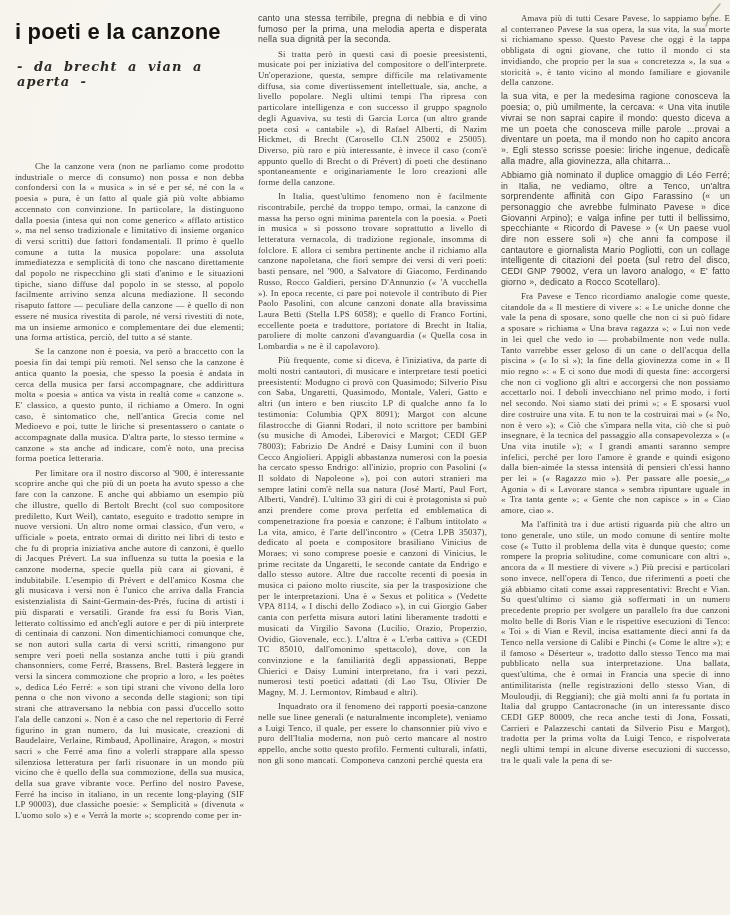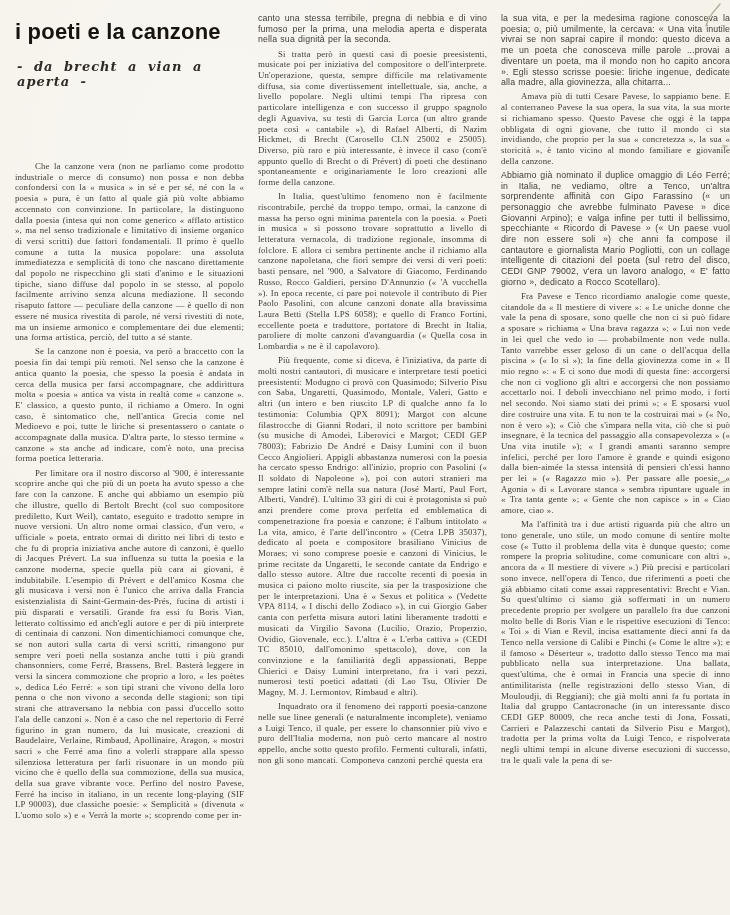--- a/index.html
+++ b/index.html
@@ -102,22 +102,22 @@
 
     <div class="col">
         <p class="para">canto una stessa terribile, pregna di nebbia e di vino fumoso per la prima, una melodia aperta e disperata nella sua dignità per la seconda.</p>
         <p class="para indent">Si tratta però in questi casi di poesie preesistenti, musicate poi per iniziativa del compositore o dell'interprete. Un'operazione, questa, sempre difficile ma relativamente diffusa, sia come divertissement intellettuale, sia, anche, a livello popolare. Negli ultimi tempi l'ha ripresa con particolare intelligenza e con successo il gruppo spagnolo degli Aguaviva, su testi di Garcia Lorca (un altro grande poeta così « cantabile »), di Rafael Alberti, di Nazim Hickmet, di Brecht (Carosello CLN 25002 e 25005). Diverso, più raro e più interessante, è invece il caso (com'è appunto quello di Brecht o di Prévert) di poeti che destinano spontaneamente e originariamente le loro creazioni alle forme della canzone.</p>
         <p class="para indent">In Italia, quest'ultimo fenomeno non è facilmente riscontrabile, perché da troppo tempo, ormai, la canzone di massa ha perso ogni minima parentela con la poesia. « Poeti in musica » si possono trovare soprattutto a livello di letteratura vernacola, di tradizione regionale, insomma di folclore. E allora ci sembra pertinente anche il richiamo alla canzone napoletana, che fiorì sempre dei versi di veri poeti: basti pensare, nel '900, a Salvatore di Giacomo, Ferdinando Russo, Rocco Galdieri, persino D'Annunzio (« 'A vucchella »). In epoca recente, ci pare poi notevole il contributo di Pier Paolo Pasolini, con alcune canzoni donate alla bravissima Laura Betti (Stella LPS 6058); e quello di Franco Fortini, eccellente poeta e traduttore, portatore di Brecht in Italia, paroliere di molte canzoni d'avanguardia (« Quella cosa in Lombardia » ne è il capolavoro).</p>
         <p class="para indent">Più frequente, come si diceva, è l'iniziativa, da parte di molti nostri cantautori, di musicare e interpretare testi poetici preesistenti: Modugno ci provò con Quasimodo; Silverio Pisu con Saba, Ungaretti, Quasimodo, Montale, Valeri, Gatto e altri (un intero e ben riuscito LP di qualche anno fa lo testimonia: Columbia QPX 8091); Margot con alcune filastrocche di Gianni Rodari, il noto scrittore per bambini (su musiche di Amodei, Liberovici e Margot; CEDI GEP 78003); Fabrizio De André e Daisy Lumini con il buon Cecco Angiolieri. Appigli abbastanza numerosi con la poesia ha cercato spesso Endrigo: all'inizio, proprio con Pasolini (« Il soldato di Napoleone »), poi con autori stranieri ma sempre latini com'è nella sua natura (José Martí, Paul Fort, Alberti, Vandré). L'ultimo 33 giri di cui è protagonista si può anzi prendere come prova perfetta ed emblematica di compenetrazione fra poesia e canzone; è l'album intitolato « La vita, amico, è l'arte dell'incontro » (Cetra LPB 35037), dedicato al poeta e compositore brasiliano Vinicius de Moraes; vi sono comprese poesie e canzoni di Vinicius, le prime recitate da Ungaretti, le seconde cantate da Endrigo e dallo stesso autore. Altre due raccolte recenti di poesia in musica ci paiono molto riuscite, sia per la trasposizione che per le interpretazioni. Una è « Sexus et politica » (Vedette VPA 8114, « I dischi dello Zodiaco »), in cui Giorgio Gaber canta con perfetta misura autori latini liberamente tradotti e musicati da Virgilio Savona (Lucilio, Orazio, Properzio, Ovidio, Giovenale, ecc.). L'altra è « L'erba cattiva » (CEDI TC 85010, dall'omonimo spettacolo), dove, con la convinzione e la familiarità degli appassionati, Beppe Chierici e Daisy Lumini interpretano, fra i vari pezzi, numerosi testi poetici adattati (di Lao Tsu, Olivier De Magny, M. J. Lermontov, Rimbaud e altri).</p>
         <p class="para indent">Inquadrato ora il fenomeno dei rapporti poesia-canzone nelle sue linee generali (e naturalmente incomplete), veniamo a Luigi Tenco, il quale, per essere lo chansonnier più vivo e puro dell'Italia moderna, non può certo mancare al nostro appello, anche sotto questo profilo. Fermenti culturali, infatti, non gli sono mancati. Componeva canzoni perché questa era</p>
       </div>
 
     <div class="col">
+        <p class="para indent">Amava più di tutti Cesare Pavese, lo sappiamo bene. E al conterraneo Pavese la sua opera, la sua vita, la sua morte si richiamano spesso. Questo Pavese che oggi è la tappa obbligata di ogni giovane, che tutto il mondo ci sta invidiando, che proprio per la sua « concretezza », la sua « storicità », è tanto vicino al mondo familiare e giovanile della canzone.</p>
         <p class="para">la sua vita, e per la medesima ragione conosceva la poesia; o, più umilmente, la cercava: « Una vita inutile vivrai se non saprai capire il mondo: questo diceva a me un poeta che conosceva mille parole ...provai a diventare un poeta, ma il mondo non ho capito ancora ». Egli stesso scrisse poesie: liriche ingenue, dedicate alla madre, alla giovinezza, alla chitarra...</p>
-        <p class="para indent">Amava più di tutti Cesare Pavese, lo sappiamo bene. E al conterraneo Pavese la sua opera, la sua vita, la sua morte si richiamano spesso. Questo Pavese che oggi è la tappa obbligata di ogni giovane, che tutto il mondo ci sta invidiando, che proprio per la sua « concretezza », la sua « storicità », è tanto vicino al mondo familiare e giovanile della canzone.</p>
         <p class="para">Abbiamo già nominato il duplice omaggio di Léo Ferré; in Italia, ne vediamo, oltre a Tenco, un'altra sorprendente affinità con Gipo Farassino (« un personaggio che avrebbe fulminato Pavese » dice Giovanni Arpino); e valga infine per tutti il bellissimo, specchiante « Ricordo di Pavese » (« Un paese vuol dire non essere soli ») che anni fa compose il cantautore e giornalista Mario Pogliotti, con un collage intelligente di citazioni del poeta (sul retro del disco, CEDI GNP 79002, v'era un lavoro analogo, « E' fatto giorno », dedicato a Rocco Scotellaro).</p>
         <p class="para indent">Fra Pavese e Tenco ricordiamo analogie come queste, citandole da « Il mestiere di vivere »: « Le uniche donne che vale la pena di sposare, sono quelle che non ci si può fidare a sposare » richiama « Una brava ragazza »; « Lui non vede in lei quel che vedo io — probabilmente non vede nulla. Tanto varrebbe esser geloso di un cane o dell'acqua della piscina » (« Io sì »); la fine della giovinezza come in « Il mio regno »: « E ci sono due modi di questa fine: accorgersi che non ci vogliono gli altri e accorgersi che non possiamo accettarlo noi. I deboli invecchiano nel primo modo, i forti nel secondo. Noi siamo stati dei primi »; « E sposarsi vuol dire costruire una vita. E tu non te la costruirai mai » (« No, non è vero »); « Ciò che s'impara nella vita, ciò che si può insegnare, è la tecnica del passaggio alla consapevolezza » (« Una vita inutile »); « I grandi amanti saranno sempre infelici, perché per loro l'amore è grande e quindi esigono dalla bien-aimée la stessa intensità di pensieri ch'essi hanno per lei » (« Ragazzo mio »). Per passare alle poesie, « Agonia » di « Lavorare stanca » sembra ripuntare uguale in « Tra tanta gente »; « Gente che non capisce » in « Ciao amore, ciao ».</p>
         <p class="para indent">Ma l'affinità tra i due artisti riguarda più che altro un tono generale, uno stile, un modo comune di sentire molte cose (« Tutto il problema della vita è dunque questo; come rompere la propria solitudine, come comunicare con altri », ancora da « Il mestiere di vivere ».) Più precisi e particolari sono invece, nell'opera di Tenco, due riferimenti a poeti che già abbiamo citati come assai rappresentativi: Brecht e Vian. Su quest'ultimo ci siamo già soffermati in un numero precedente proprio per svolgere un parallelo fra due canzoni molto belle di Boris Vian e le rispettive esecuzioni di Tenco: « Toi » di Vian e Revil, incisa esattamente dieci anni fa da Tenco nella versione di Calibi e Pinchi (« Come le altre »); e il famoso « Déserteur », tradotto dallo stesso Tenco ma mai pubblicato nella sua interpretazione. Una ballata, quest'ultima, che è ormai in Francia una specie di inno antimilitarista (nelle registrazioni dello stesso Vian, di Mouloudji, di Reggiani); che già molti anni fa fu portata in Italia dal gruppo Cantacronache (in un interessante disco CEDI GEP 80009, che reca anche testi di Jona, Fossati, Carrieri e Palazzeschi cantati da Silverio Pisu e Margot), tradotta per la prima volta da Luigi Tenco, e rispolverata negli ultimi tempi in alcune diverse esecuzioni di successo, tra le quali vale la pena di se-</p>
       </div>
 
   </div>
 
   <svg class="scratch" viewBox="0 0 26 34" xmlns="http://www.w3.org/2000/svg">
     <path d="M24,2 C18,10 12,14 10,24" fill="none" stroke="#b3ad9f" stroke-width="1.4" stroke-linecap="round"></path>
   </svg>

